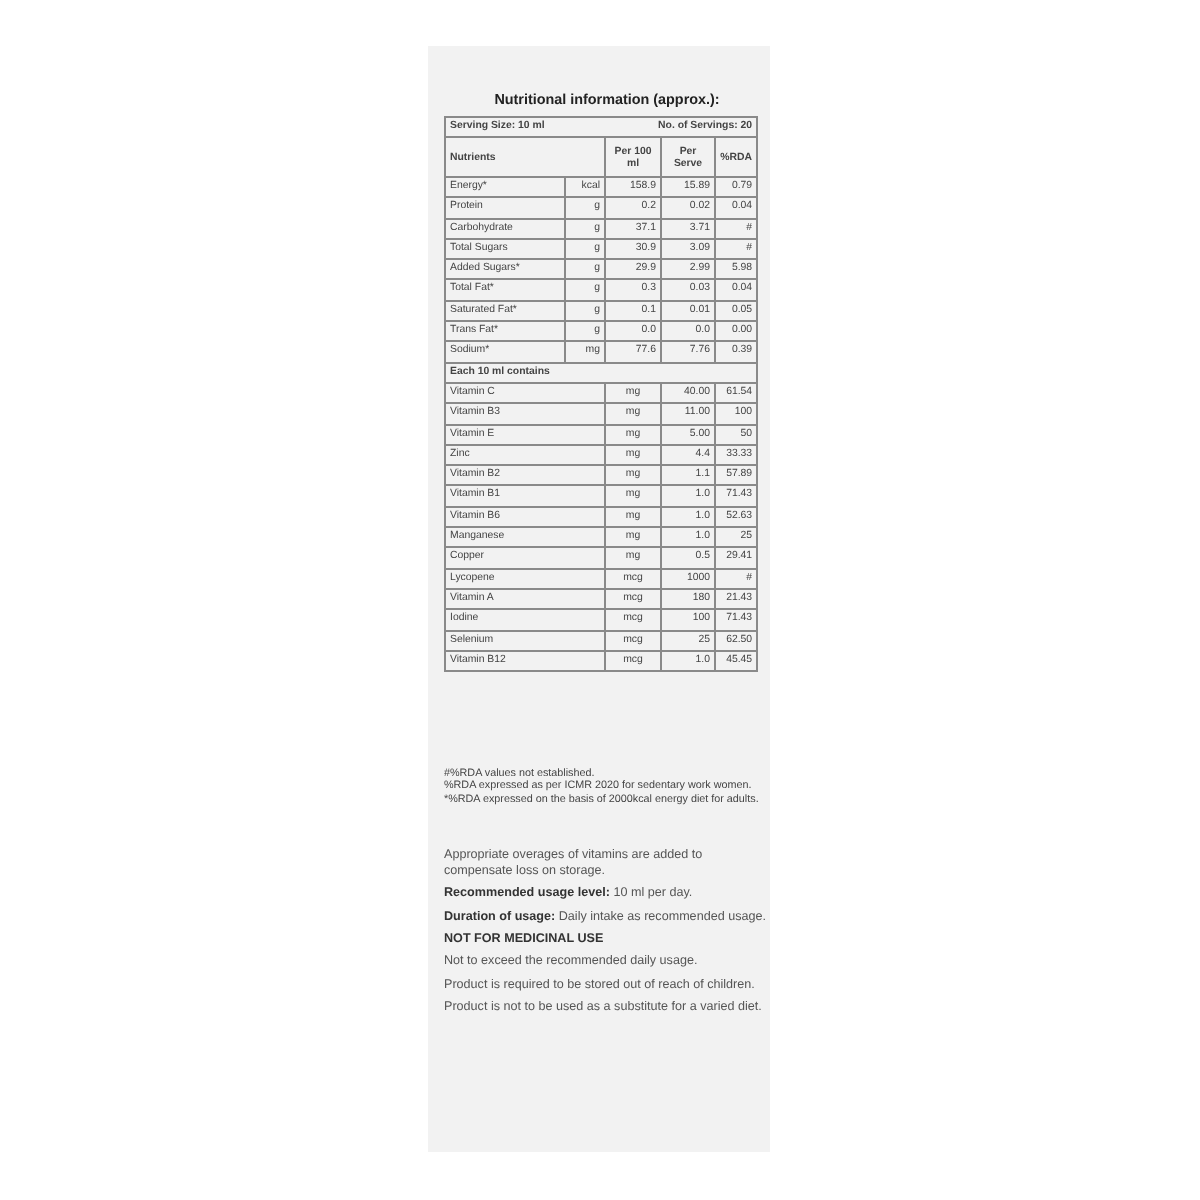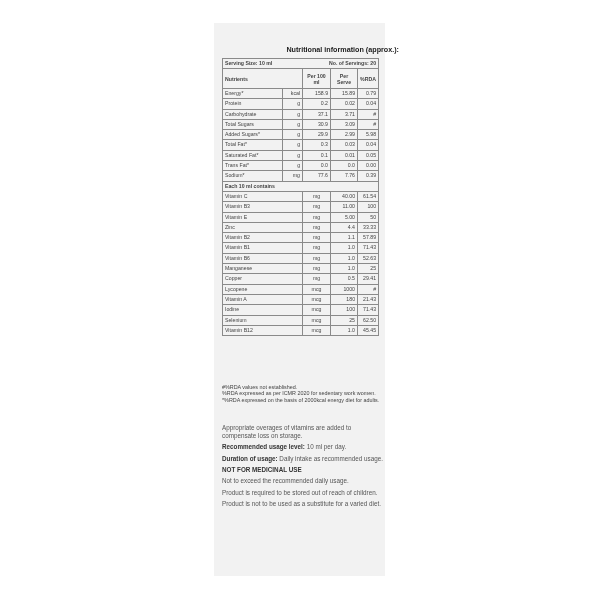--- a/index.html
+++ b/index.html
@@ -1,20 +1,20 @@
 <!DOCTYPE html>
 <html><head>
 <meta charset="utf-8">
 <style>
   html, body { margin: 0; padding: 0; background: #ffffff; }
   body { width: 600px; height: 600px; position: relative; overflow: hidden;
          font-family: "Liberation Sans", sans-serif; color: #3a3a3a; }
   .panel { position: absolute; left: 214px; top: 23px; width: 171px; height: 553px;
            background: #f2f2f2; }
-  .title { position: absolute; left: 14px; top: 22px; width: 171px; text-align: right;
+  .title { position: absolute; left: 4px; top: 22px; width: 171px; text-align: center;
            font-size: 7.2px; font-weight: bold; color: #222; }
   table { position: absolute; left: 8px; top: 35px; width: 156px; border-collapse: collapse;
           font-size: 5.2px; color: #444; table-layout: fixed; }
   td { border: 0.8px solid #8a8a8a; padding: 0 2px; height: 9.3px; line-height: 9.3px;
        white-space: nowrap; overflow: hidden; }
   td.num { text-align: right; }
   td.unit { text-align: right; }
   td.center { text-align: center; }
   tr.serving td { font-weight: bold; height: 9px; line-height: 9px; }
   tr.head td { font-weight: bold; height: 19px; line-height: 6px; }

